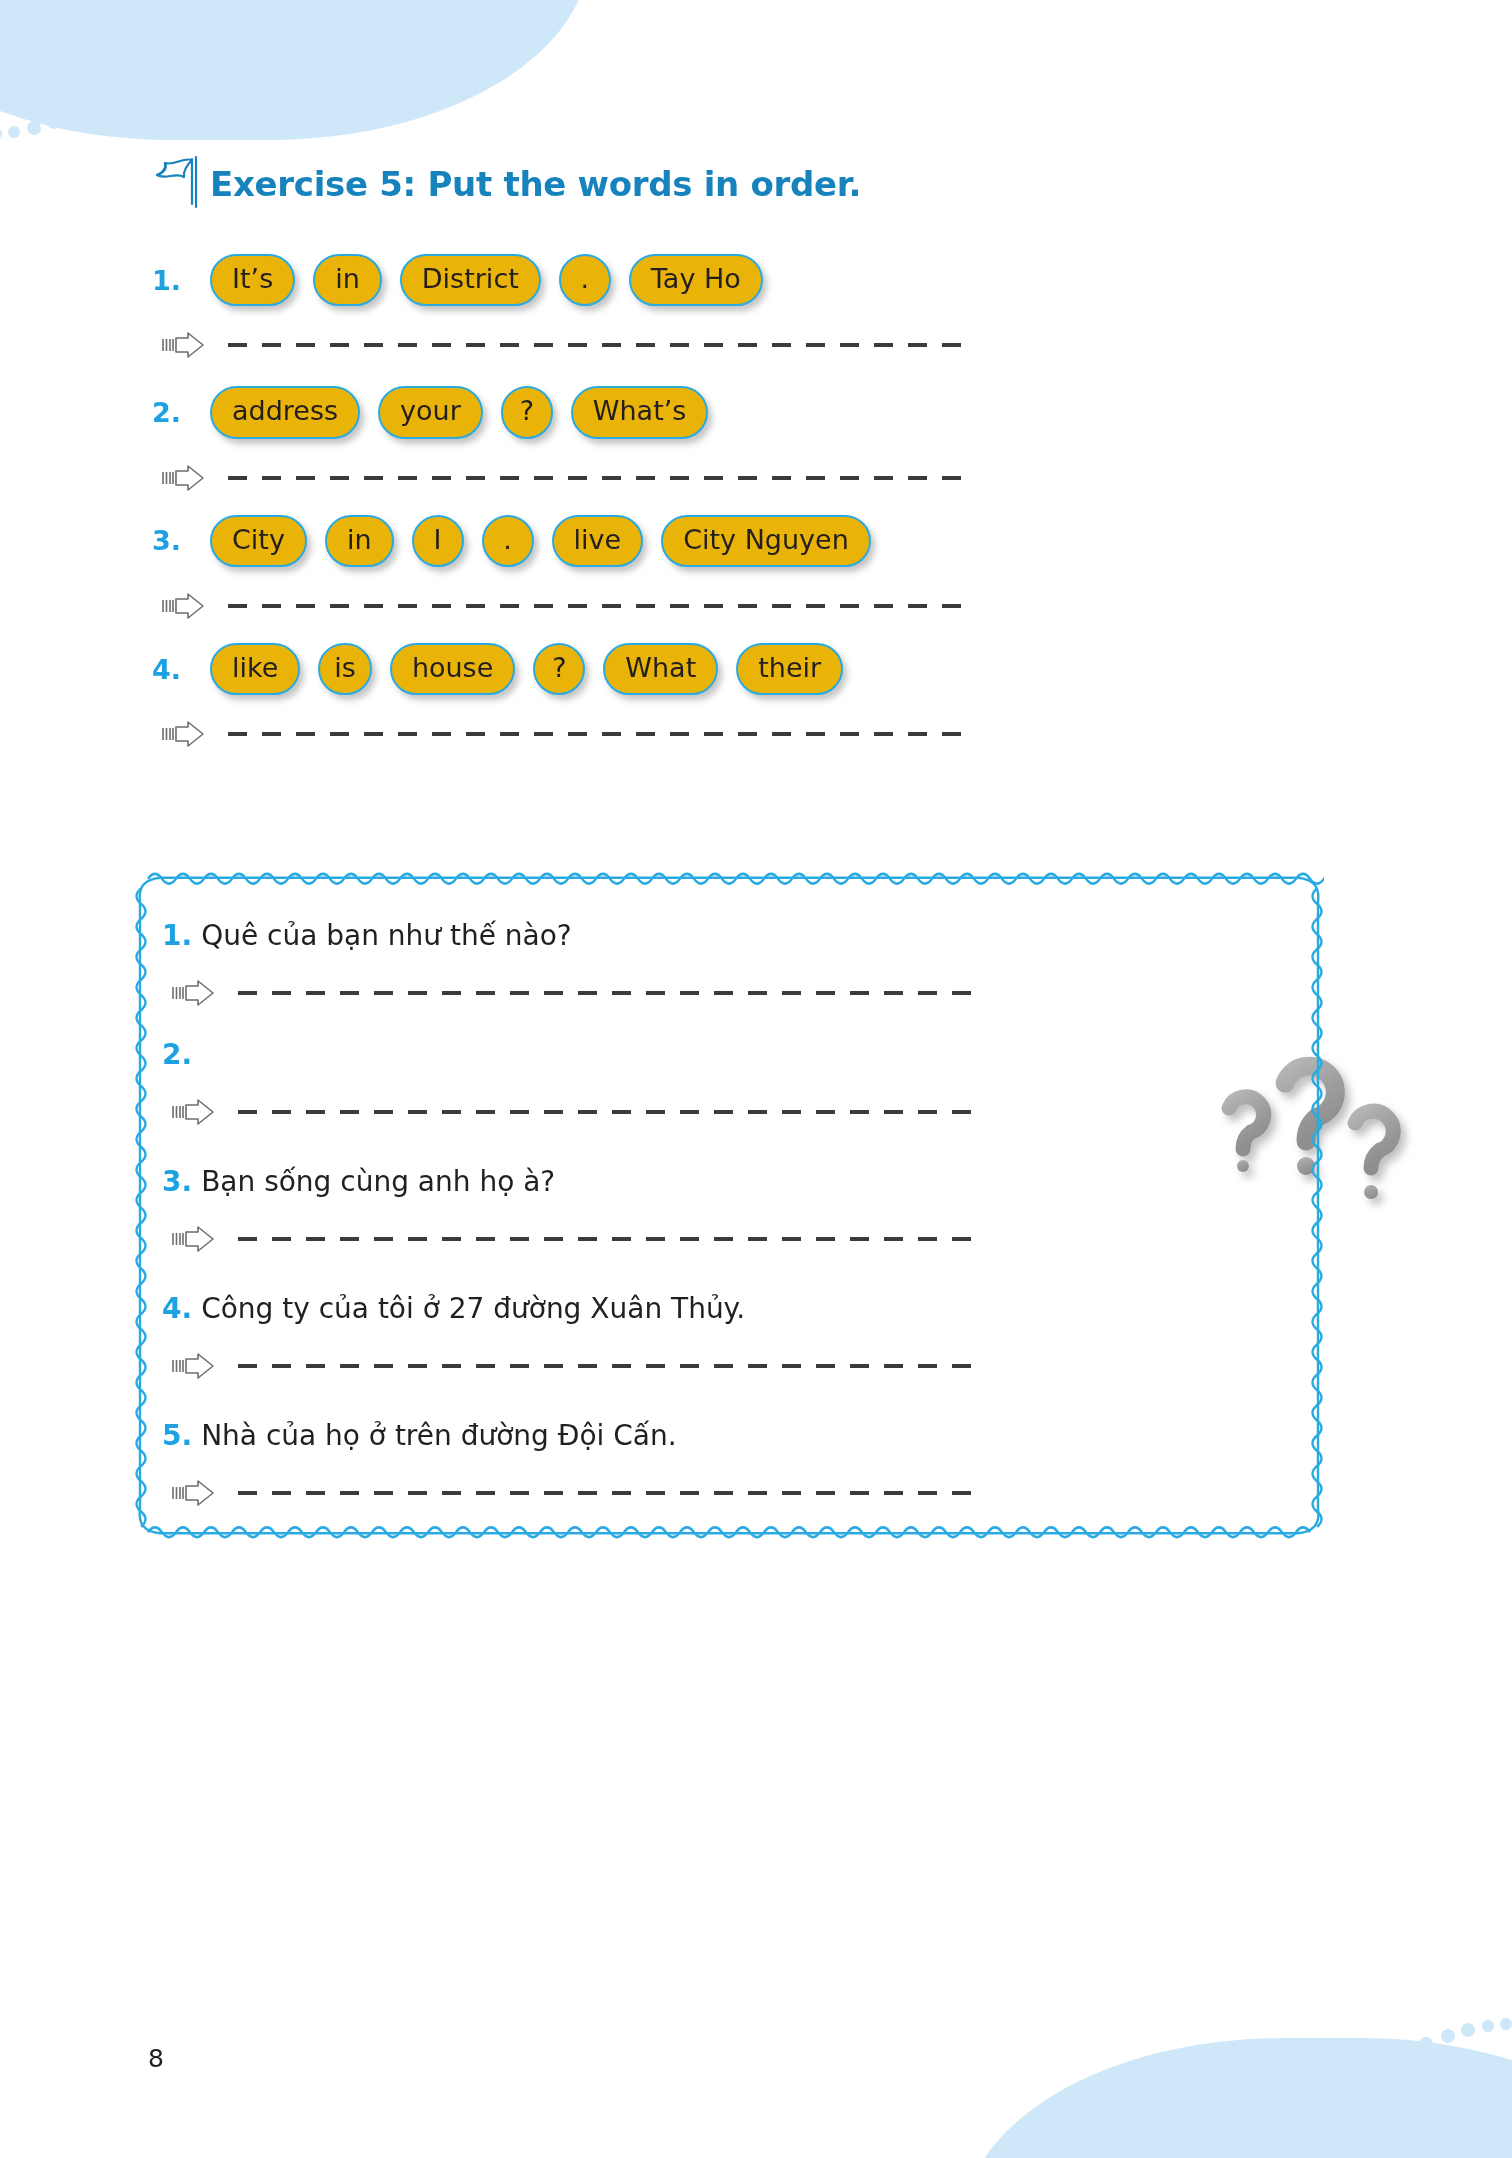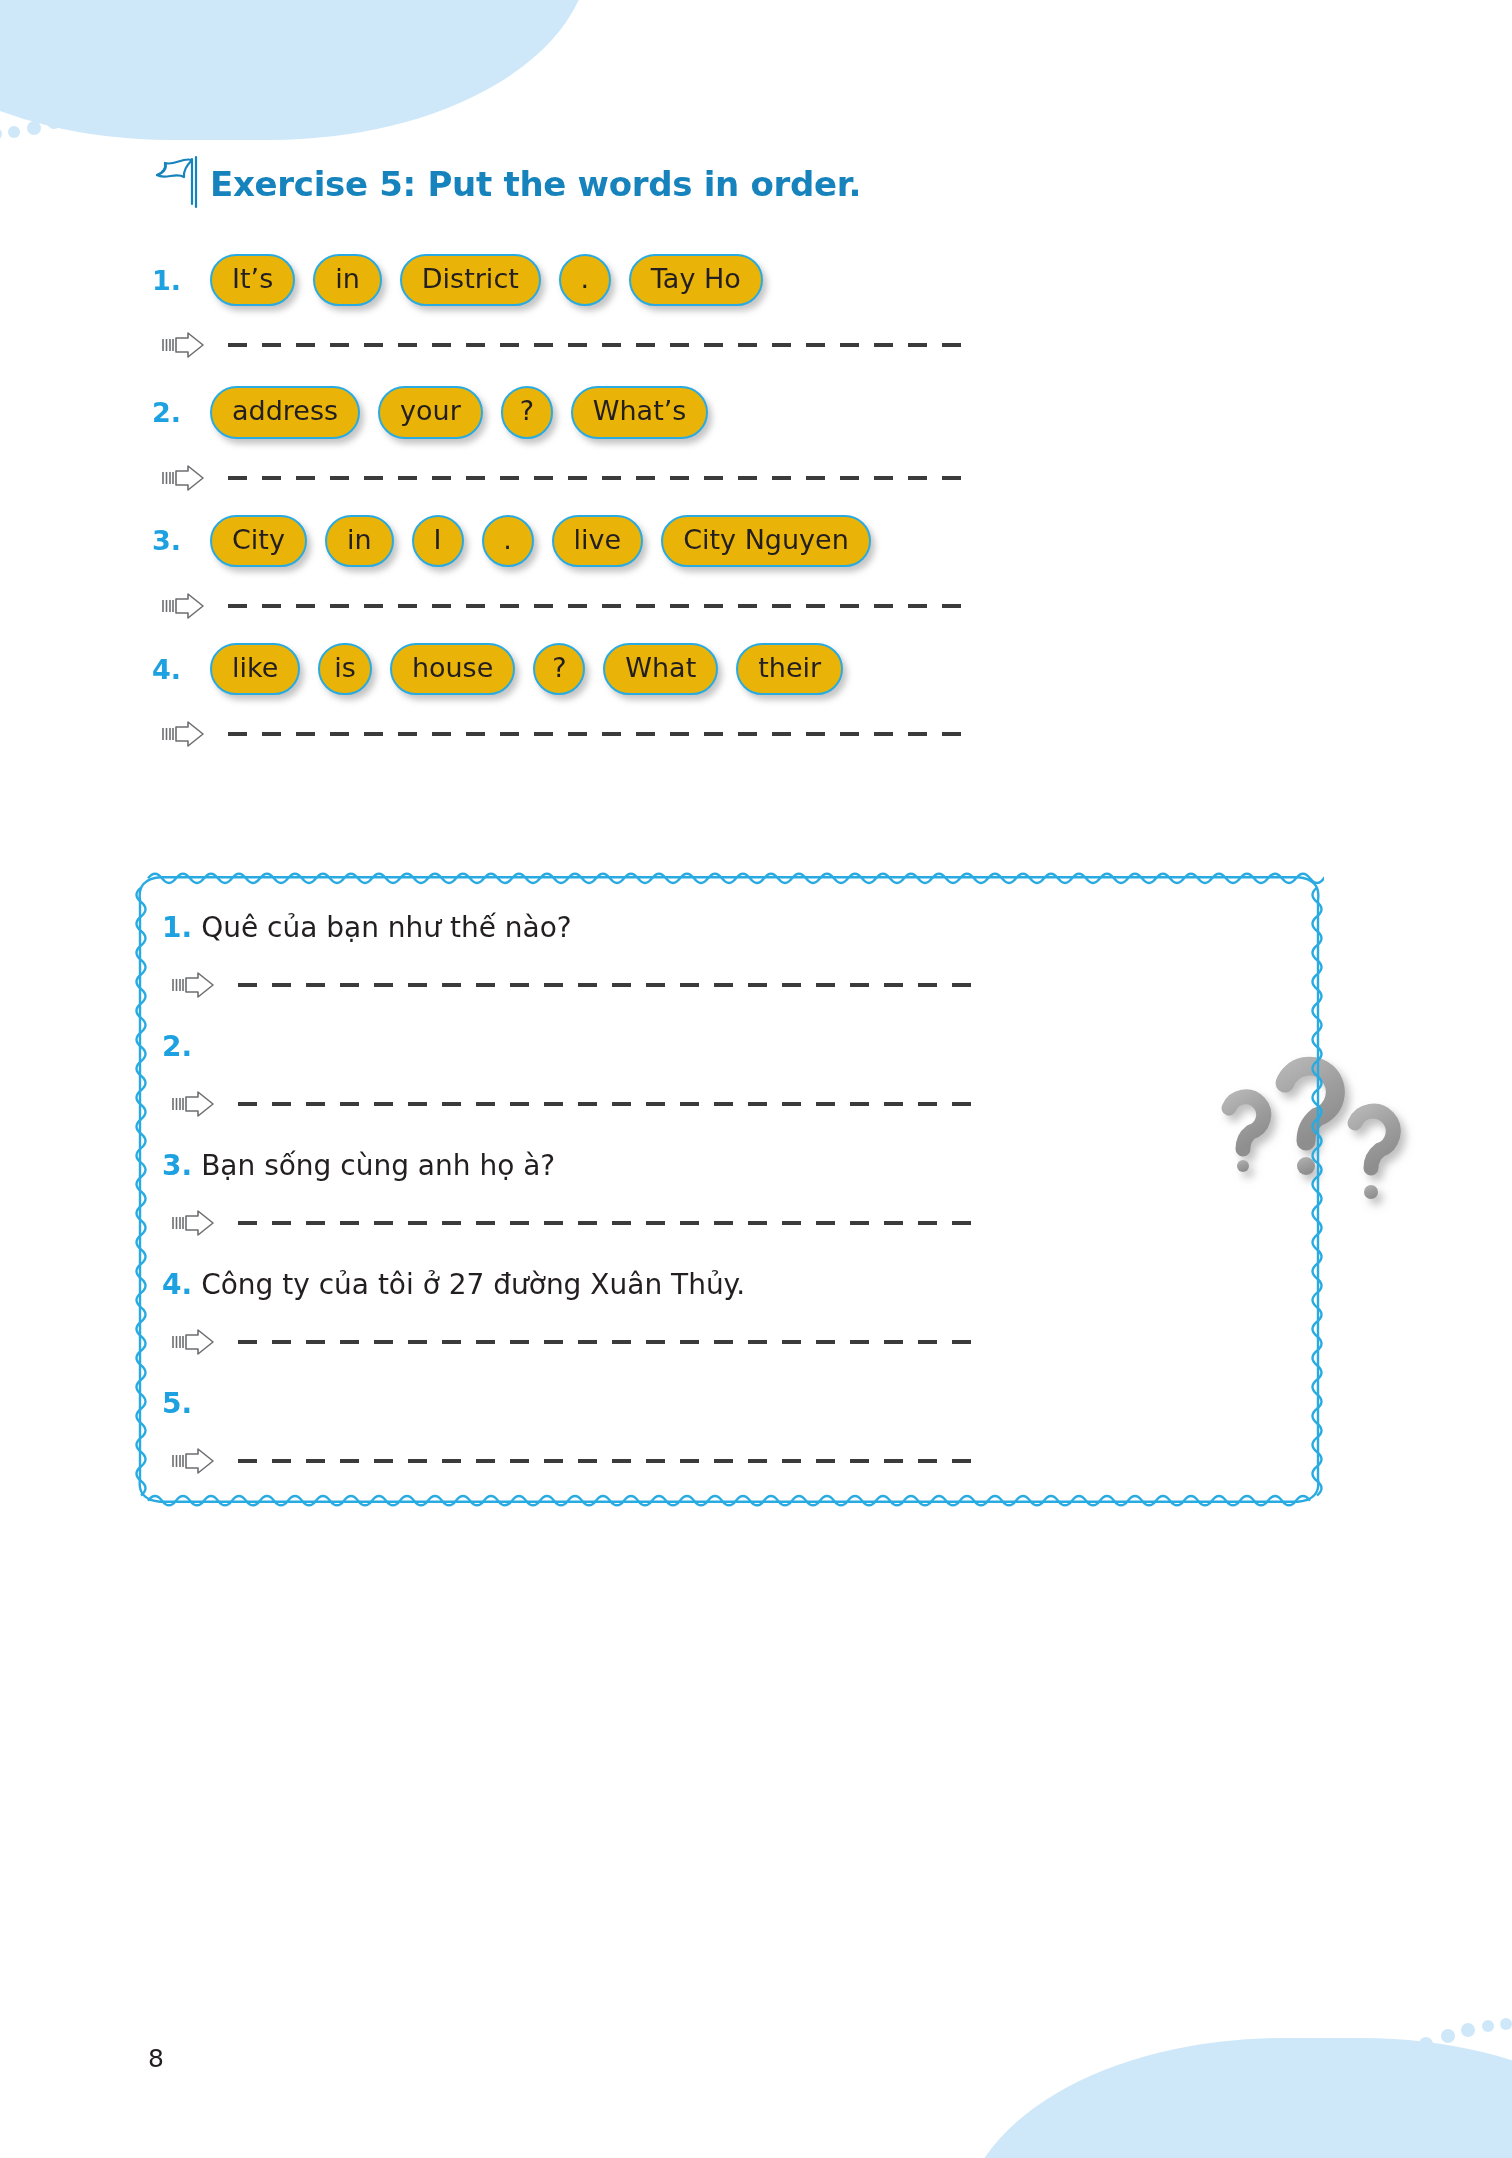--- a/index.html
+++ b/index.html
@@ -172,21 +172,21 @@
     margin-left: 28px;
     font-size: 28px;
     color: #231f20;
   }
   .t-num {
     font-weight: bold;
     color: #1da1e0;
     margin-right: 9px;
     flex: 0 0 auto;
   }
-  .t-text { white-space: nowrap; }
+  .t-text { white-space: nowrap; margin-top: 8px; }
 
   .t-ans {
     display: flex;
     align-items: center;
     margin-left: 28px;
   }
 
   
   .qmarks {
     position: absolute;
@@ -455,20 +455,21 @@
           <g stroke="#6d6e71" stroke-width="1.6" fill="none">
             <path d="M16,8 L28,8 L28,3 L43,15 L28,27 L28,22 L16,22 Z" stroke-linejoin="round" fill="#ffffff"></path>
             <path d="M3,9 L3,21 M6.5,9 L6.5,21 M10,9 L10,21 M13,9 L13,21"></path>
           </g>
         </svg>
         <span class="dash-line dash-box"></span>
       </div>
 
       <div class="t-line" style="margin-top:30px">
         <span class="t-num">5.</span>
+        <span class="t-text">Nhà của họ ở trên đường Đội Cấn.</span>
       </div>
       <div class="t-ans" style="margin-top:26px">
         <svg class="arrow-icon" viewBox="0 0 46 30">
           <g stroke="#6d6e71" stroke-width="1.6" fill="none">
             <path d="M16,8 L28,8 L28,3 L43,15 L28,27 L28,22 L16,22 Z" stroke-linejoin="round" fill="#ffffff"></path>
             <path d="M3,9 L3,21 M6.5,9 L6.5,21 M10,9 L10,21 M13,9 L13,21"></path>
           </g>
         </svg>
         <span class="dash-line dash-box"></span>
       </div>

